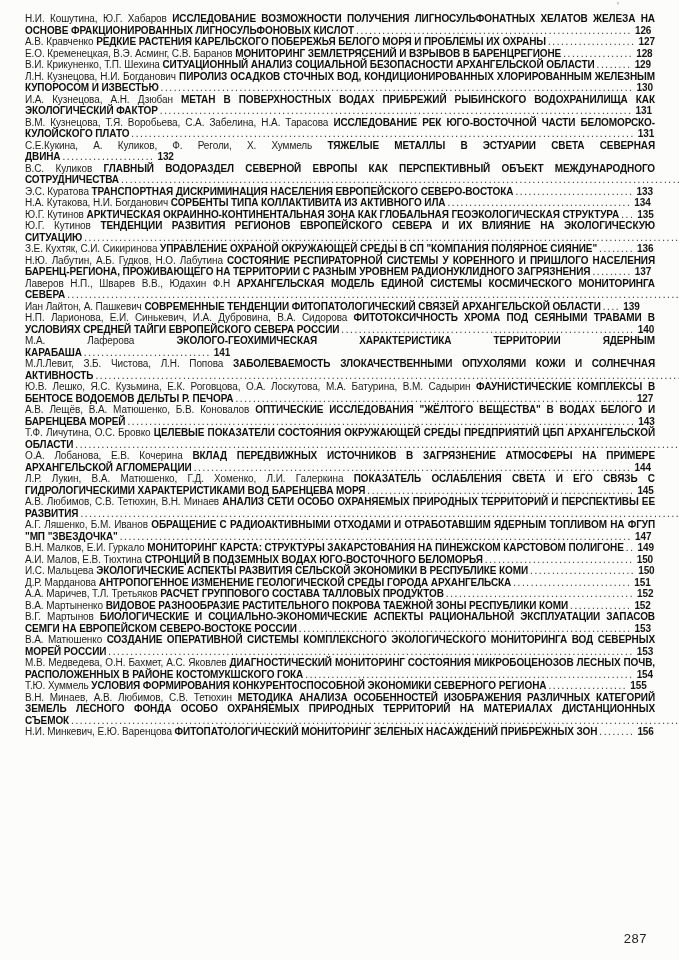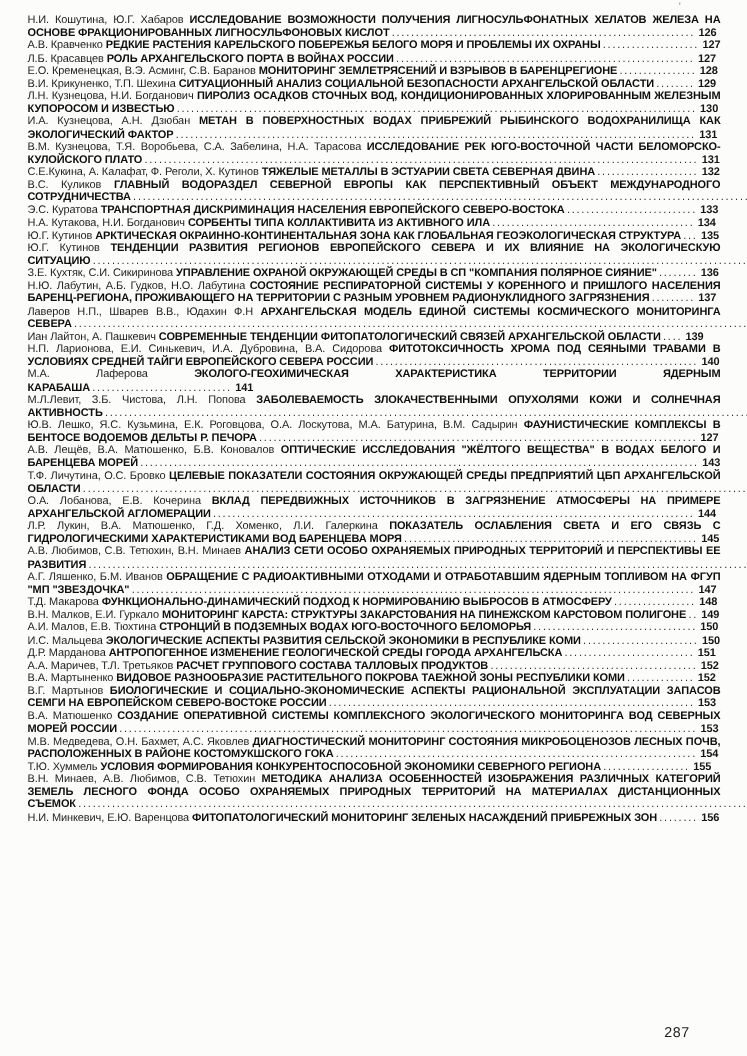--- a/index.html
+++ b/index.html
@@ -40,21 +40,21 @@
     padding-left: 2px;
     color: #2a2a2a;
   }
   .pagenum {
     font-weight: 700;
     white-space: nowrap;
     padding-left: 3px;
   }
   .folio {
     position: absolute;
-    right: 52px;
+    right: 32px;
     bottom: 14px;
     font-size: 13px;
     font-weight: 400;
     color: #1f1f1f;
     letter-spacing: 0.5px;
   }
   .artifact {
     position: absolute;
     top: 1px;
     right: 60px;
@@ -65,33 +65,32 @@
 </head>
 <body>
 
 <div class="page">
   <span class="artifact">'</span>
   <div class="entries">
   <p class="entry"><span class="authors">Н.И. Кошутина, Ю.Г. Хабаров</span> <span class="title">ИССЛЕДОВАНИЕ ВОЗМОЖНОСТИ ПОЛУЧЕНИЯ ЛИГНОСУЛЬФОНАТНЫХ ХЕЛАТОВ ЖЕЛЕЗА НА ОСНОВЕ ФРАКЦИОНИРОВАННЫХ ЛИГНОСУЛЬФОНОВЫХ КИСЛОТ</span><span class="leader">...............................................................</span><span class="pagenum">126</span></p>
 
   <p class="entry"><span class="authors">А.В. Кравченко</span> <span class="title">РЕДКИЕ РАСТЕНИЯ КАРЕЛЬСКОГО ПОБЕРЕЖЬЯ БЕЛОГО МОРЯ И ПРОБЛЕМЫ ИХ ОХРАНЫ</span><span class="leader">....................</span><span class="pagenum">127</span></p>
 
-  <p class="entry"><span class="authors">Л.Б. Красавцев</span> <span class="title">РОЛЬ АРХАНГЕЛЬСКОГО ПОРТА В ВОЙНАХ РОССИИ</span><span class="leader">..............................................................</span><span class="pagenum">127</span></p>
 
   <p class="entry"><span class="authors">Е.О. Кременецкая, В.Э. Асминг, С.В. Баранов</span> <span class="title">МОНИТОРИНГ ЗЕМЛЕТРЯСЕНИЙ И ВЗРЫВОВ В БАРЕНЦРЕГИОНЕ</span><span class="leader">................</span><span class="pagenum">128</span></p>
 
   <p class="entry"><span class="authors">В.И. Крикуненко, Т.П. Шехина</span> <span class="title">СИТУАЦИОННЫЙ АНАЛИЗ СОЦИАЛЬНОЙ БЕЗОПАСНОСТИ АРХАНГЕЛЬСКОЙ ОБЛАСТИ</span><span class="leader">........</span><span class="pagenum">129</span></p>
 
   <p class="entry"><span class="authors">Л.Н. Кузнецова, Н.И. Богданович</span> <span class="title">ПИРОЛИЗ ОСАДКОВ СТОЧНЫХ ВОД, КОНДИЦИОНИРОВАННЫХ ХЛОРИРОВАННЫМ ЖЕЛЕЗНЫМ КУПОРОСОМ И ИЗВЕСТЬЮ</span><span class="leader">............................................................................................................</span><span class="pagenum">130</span></p>
 
   <p class="entry"><span class="authors">И.А. Кузнецова, А.Н. Дзюбан</span> <span class="title">МЕТАН В ПОВЕРХНОСТНЫХ ВОДАХ ПРИБРЕЖИЙ РЫБИНСКОГО ВОДОХРАНИЛИЩА КАК ЭКОЛОГИЧЕСКИЙ ФАКТОР</span><span class="leader">............................................................................................................</span><span class="pagenum">131</span></p>
 
   <p class="entry"><span class="authors">В.М. Кузнецова, Т.Я. Воробьева, С.А. Забелина, Н.А. Тарасова</span> <span class="title">ИССЛЕДОВАНИЕ РЕК ЮГО-ВОСТОЧНОЙ ЧАСТИ БЕЛОМОРСКО-КУЛОЙСКОГО ПЛАТО</span><span class="leader">...................................................................................................................</span><span class="pagenum">131</span></p>
 
-  <p class="entry"><span class="authors">С.Е.Кукина, А. Калафат, Ф. Реголи, Х. Кутинов</span> <span class="title">ТЯЖЕЛЫЕ МЕТАЛЛЫ В ЭСТУАРИИ СВЕТА СЕВЕРНАЯ ДВИНА</span><span class="leader">.....................</span><span class="pagenum">132</span></p>
+  <p class="entry"><span class="authors">С.Е.Кукина, А. Куликов, Ф. Реголи, Х. Хуммель</span> <span class="title">ТЯЖЕЛЫЕ МЕТАЛЛЫ В ЭСТУАРИИ СВЕТА СЕВЕРНАЯ ДВИНА</span><span class="leader">.....................</span><span class="pagenum">132</span></p>
 
   <p class="entry"><span class="authors">В.С. Куликов</span> <span class="title">ГЛАВНЫЙ ВОДОРАЗДЕЛ СЕВЕРНОЙ ЕВРОПЫ КАК ПЕРСПЕКТИВНЫЙ ОБЪЕКТ МЕЖДУНАРОДНОГО СОТРУДНИЧЕСТВА</span><span class="leader">............................................................................................................................................................................................................................................................................................................</span></p>
 
   <p class="entry"><span class="authors">Э.С. Куратова</span> <span class="title">ТРАНСПОРТНАЯ ДИСКРИМИНАЦИЯ НАСЕЛЕНИЯ ЕВРОПЕЙСКОГО СЕВЕРО-ВОСТОКА</span><span class="leader">...........................</span><span class="pagenum">133</span></p>
 
   <p class="entry"><span class="authors">Н.А. Кутакова, Н.И. Богданович</span> <span class="title">СОРБЕНТЫ ТИПА КОЛЛАКТИВИТА ИЗ АКТИВНОГО ИЛА</span><span class="leader">..........................................</span><span class="pagenum">134</span></p>
 
   <p class="entry"><span class="authors">Ю.Г. Кутинов</span> <span class="title">АРКТИЧЕСКАЯ ОКРАИННО-КОНТИНЕНТАЛЬНАЯ ЗОНА КАК ГЛОБАЛЬНАЯ ГЕОЭКОЛОГИЧЕСКАЯ СТРУКТУРА</span><span class="leader">...</span><span class="pagenum">135</span></p>
 
   <p class="entry"><span class="authors">Ю.Г. Кутинов</span> <span class="title">ТЕНДЕНЦИИ РАЗВИТИЯ РЕГИОНОВ ЕВРОПЕЙСКОГО СЕВЕРА И ИХ ВЛИЯНИЕ НА ЭКОЛОГИЧЕСКУЮ СИТУАЦИЮ</span><span class="leader">............................................................................................................................................................................................................................................................................................................</span></p>
@@ -118,21 +117,20 @@
 
   <p class="entry"><span class="authors">О.А. Лобанова, Е.В. Кочерина</span> <span class="title">ВКЛАД ПЕРЕДВИЖНЫХ ИСТОЧНИКОВ В ЗАГРЯЗНЕНИЕ АТМОСФЕРЫ НА ПРИМЕРЕ АРХАНГЕЛЬСКОЙ АГЛОМЕРАЦИИ</span><span class="leader">....................................................................................................</span><span class="pagenum">144</span></p>
 
   <p class="entry"><span class="authors">Л.Р. Лукин, В.А. Матюшенко, Г.Д. Хоменко, Л.И. Галеркина</span> <span class="title">ПОКАЗАТЕЛЬ ОСЛАБЛЕНИЯ СВЕТА И ЕГО СВЯЗЬ С ГИДРОЛОГИЧЕСКИМИ ХАРАКТЕРИСТИКАМИ ВОД БАРЕНЦЕВА МОРЯ</span><span class="leader">.............................................................</span><span class="pagenum">145</span></p>
 
   <p class="entry"><span class="authors">А.В. Любимов, С.В. Тетюхин, В.Н. Минаев</span> <span class="title">АНАЛИЗ СЕТИ ОСОБО ОХРАНЯЕМЫХ ПРИРОДНЫХ ТЕРРИТОРИЙ И ПЕРСПЕКТИВЫ ЕЕ РАЗВИТИЯ</span><span class="leader">............................................................................................................................................................................................................................................................................................................</span></p>
 
   <p class="entry"><span class="authors">А.Г. Ляшенко, Б.М. Иванов</span> <span class="title">ОБРАЩЕНИЕ С РАДИОАКТИВНЫМИ ОТХОДАМИ И ОТРАБОТАВШИМ ЯДЕРНЫМ ТОПЛИВОМ НА ФГУП "МП "ЗВЕЗДОЧКА"</span><span class="leader">.....................................................................................................................</span><span class="pagenum">147</span></p>
 
 
-  <p class="entry"><span class="authors">Т.Д. Макарова</span> <span class="title">ФУНКЦИОНАЛЬНО-ДИНАМИЧЕСКИЙ ПОДХОД К НОРМИРОВАНИЮ ВЫБРОСОВ В АТМОСФЕРУ</span><span class="leader">.................</span><span class="pagenum">148</span></p>
 
   <p class="entry"><span class="authors">В.Н. Малков, Е.И. Гуркало</span> <span class="title">МОНИТОРИНГ КАРСТА: СТРУКТУРЫ ЗАКАРСТОВАНИЯ НА ПИНЕЖСКОМ КАРСТОВОМ ПОЛИГОНЕ</span><span class="leader">..</span><span class="pagenum">149</span></p>
 
   <p class="entry"><span class="authors">А.И. Малов, Е.В. Тюхтина</span> <span class="title">СТРОНЦИЙ В ПОДЗЕМНЫХ ВОДАХ ЮГО-ВОСТОЧНОГО БЕЛОМОРЬЯ</span><span class="leader">..................................</span><span class="pagenum">150</span></p>
 
   <p class="entry"><span class="authors">И.С. Мальцева</span> <span class="title">ЭКОЛОГИЧЕСКИЕ АСПЕКТЫ РАЗВИТИЯ СЕЛЬСКОЙ ЭКОНОМИКИ В РЕСПУБЛИКЕ КОМИ</span><span class="leader">........................</span><span class="pagenum">150</span></p>
 
   <p class="entry"><span class="authors">Д.Р. Марданова</span> <span class="title">АНТРОПОГЕННОЕ ИЗМЕНЕНИЕ ГЕОЛОГИЧЕСКОЙ СРЕДЫ ГОРОДА АРХАНГЕЛЬСКА</span><span class="leader">...........................</span><span class="pagenum">151</span></p>
 
   <p class="entry"><span class="authors">А.А. Маричев, Т.Л. Третьяков</span> <span class="title">РАСЧЕТ ГРУППОВОГО СОСТАВА ТАЛЛОВЫХ ПРОДУКТОВ</span><span class="leader">...........................................</span><span class="pagenum">152</span></p>

